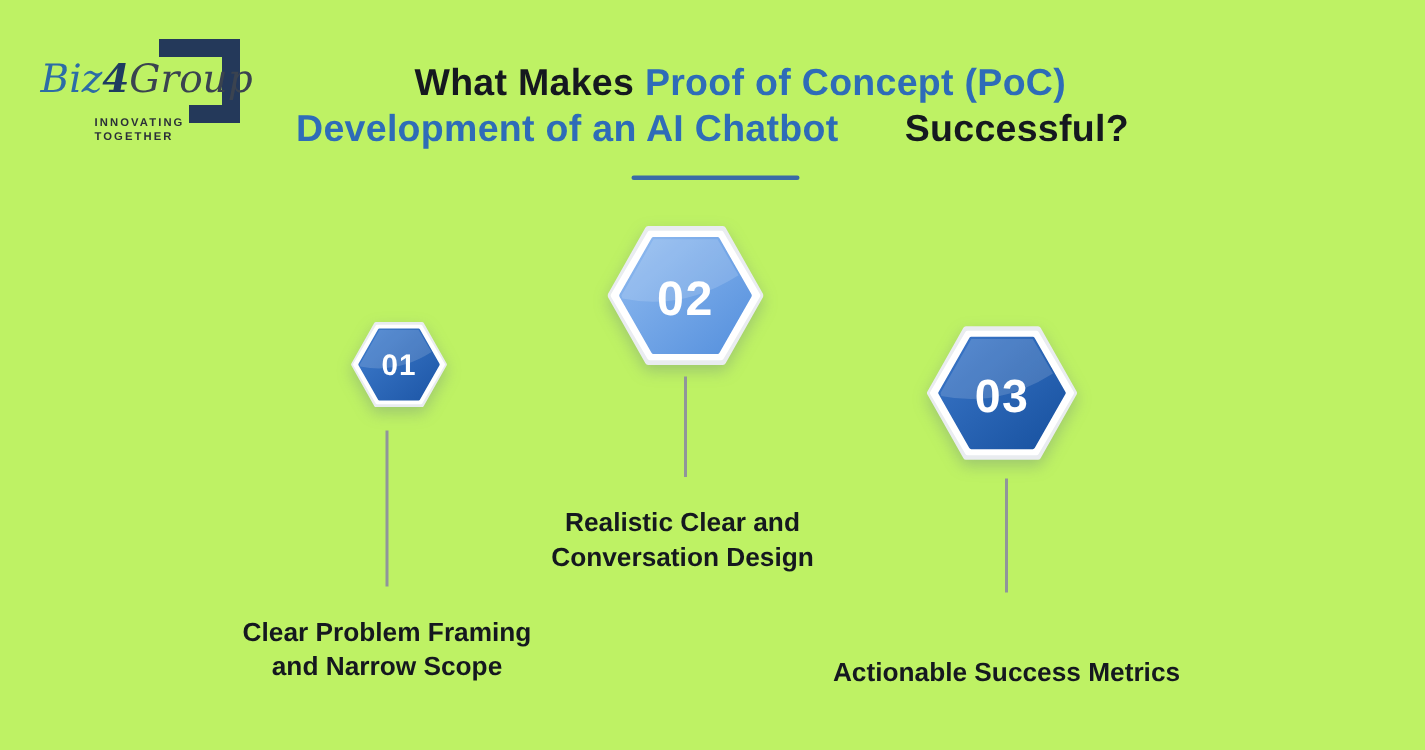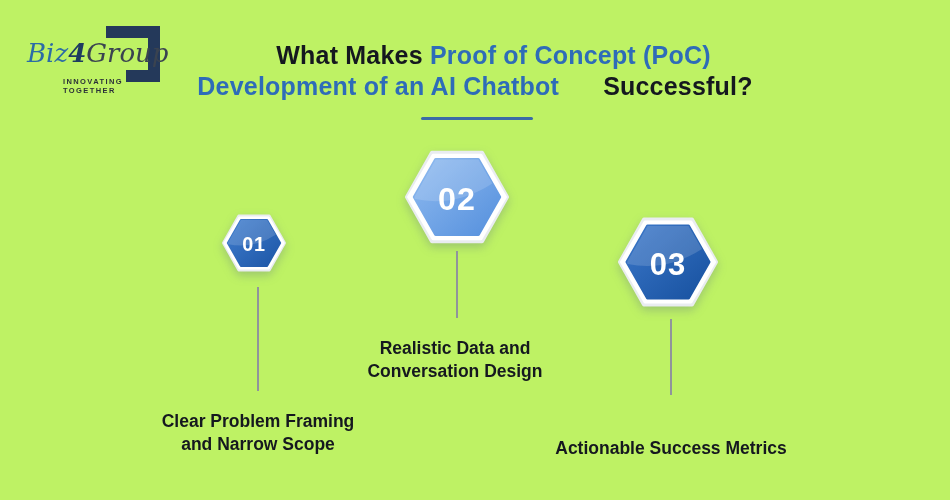--- a/index.html
+++ b/index.html
@@ -35,21 +35,21 @@
   .t-blue{ color:#2e6cb8; }
   .title-underline{
     position:absolute; left:421px; top:117px; width:112px; height:3px;
     background:#3a6ba6; border-radius:2px;
   }
 
   
   .hex{ position:absolute; }
   .hex svg{ width:100%; height:100%; display:block;
     filter:drop-shadow(0 4px 5px rgba(80,100,135,.30)); }
-  .hex-1{ left:222px; top:213px; width:64px;  height:60px; }
+  .hex-1{ left:234px; top:213px; width:64px;  height:60px; }
   .hex-2{ left:405px; top:148px; width:104px; height:98px; }
   .hex-3{ left:618px; top:215px; width:100px; height:94px; }
   .hex text{
     font-family:"Liberation Sans", sans-serif; font-size:31px; font-weight:600;
     fill:#ffffff; letter-spacing:1px;
   }
 
   
   .connector{ position:absolute; width:1.5px; background:#90959b; }
   .connector-1{ left:257px; top:287px; height:104px; }
@@ -117,21 +117,21 @@
       </defs>
       <polygon points="2,47 26,4.5 74,4.5 98,47 74,89.5 26,89.5" fill="#e9ecf0" stroke="#e9ecf0" stroke-width="4" stroke-linejoin="round"></polygon>
       <polygon points="3.5,47 27,7 73,7 96.5,47 73,87 27,87" fill="#ffffff" stroke="#ffffff" stroke-width="3" stroke-linejoin="round"></polygon>
       <polygon points="9,47 29.5,11 70.5,11 91,47 70.5,83 29.5,83" fill="url(#hexg1)" stroke="url(#hexg1)" stroke-width="3" stroke-linejoin="round"></polygon>
       <path d="M9,47 L29.5,11 L70.5,11 L84,34 Q48,57 9.5,49 Z" fill="#ffffff" opacity="0.15"></path>
       <text x="50" y="49" text-anchor="middle" dominant-baseline="central">02</text>
     </svg>
   </div>
   <div class="connector connector-2"></div>
   <div class="label label-2">
-    <div>Realistic Data and</div>
+    <div>Realistic Clear and</div>
     <div>Conversation Design</div>
   </div>
 
   <div class="hex hex-3">
     <svg viewBox="0 0 100 94">
       <defs>
         <linearGradient id="hexg2" x1="0" y1="0" x2="1" y2="1">
           <stop offset="0" stop-color="#3b77c9"></stop>
           <stop offset="1" stop-color="#17519f"></stop>
         </linearGradient>

